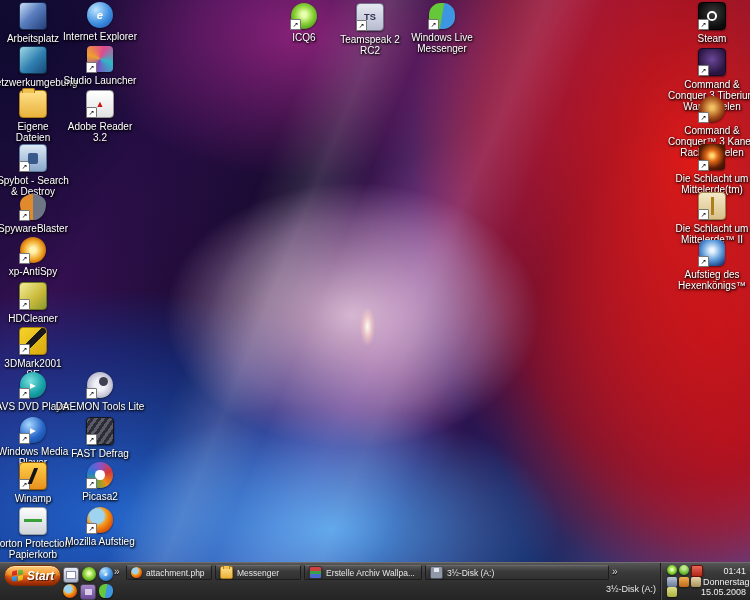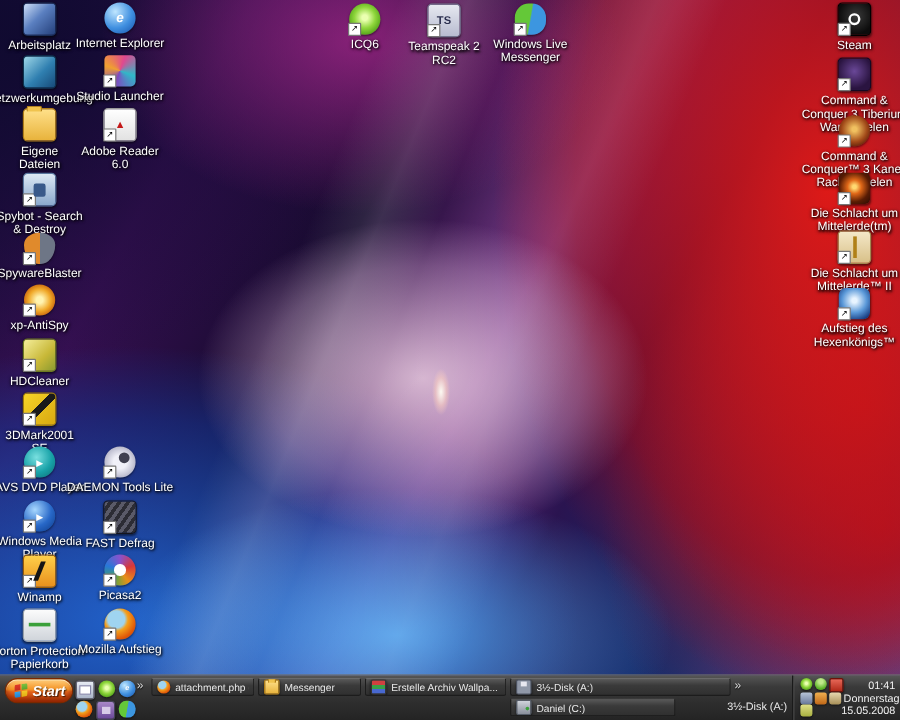--- a/index.html
+++ b/index.html
@@ -169,21 +169,21 @@
       <div class="dcell" style="position: absolute; left: 1px; top: 90px; width: 64px;">
         <span class="ic dk i-my-documents">
           
         </span>
         <span class="dlabel">Eigene Dateien</span>
       </div>
       <div class="dcell" style="position: absolute; left: 60px; top: 90px; width: 80px;">
         <span class="ic dk i-adobe-reader">
           <span class="sc"></span>
         </span>
-        <span class="dlabel">Adobe Reader 6.0</span>
+        <span class="dlabel">Adobe Reader 3.2</span>
       </div>
       <div class="dcell" style="position: absolute; left: -7px; top: 144px; width: 80px;">
         <span class="ic dk i-spybot">
           <span class="sc"></span>
         </span>
         <span class="dlabel">Spybot - Search &amp; Destroy</span>
       </div>
       <div class="dcell" style="position: absolute; left: -3px; top: 194px; width: 72px;">
         <span class="ic dk i-spywareblaster">
           <span class="sc"></span>
@@ -346,24 +346,20 @@
           <span class="tlabel">Messenger</span>
         </div>
         <div class="tbtn" style="position: absolute; left: 304px; top: 2px; width: 118px;">
           <span class="ic tb i-winrar"></span>
           <span class="tlabel">Erstelle Archiv Wallpa...</span>
         </div>
         <div class="tbtn" style="position: absolute; left: 425px; top: 2px; width: 184px;">
           <span class="ic tb i-floppy"></span>
           <span class="tlabel">3½-Disk (A:)</span>
         </div>
-        <div class="tbtn" style="position: absolute; left: 425px; top: 19px; width: 138px;">
-          <span class="ic tb i-harddrive"></span>
-          <span class="tlabel">Daniel (C:)</span>
-        </div>
       </div>
 
     <div class="floatlabel">3½-Disk (A:)</div>
 
     <div class="tray">
       <div class="trayrow">
         <span class="traylist">
 
         <span class="ic tri i-icq"></span>
             <span class="ic tri i-tray-person"></span>

